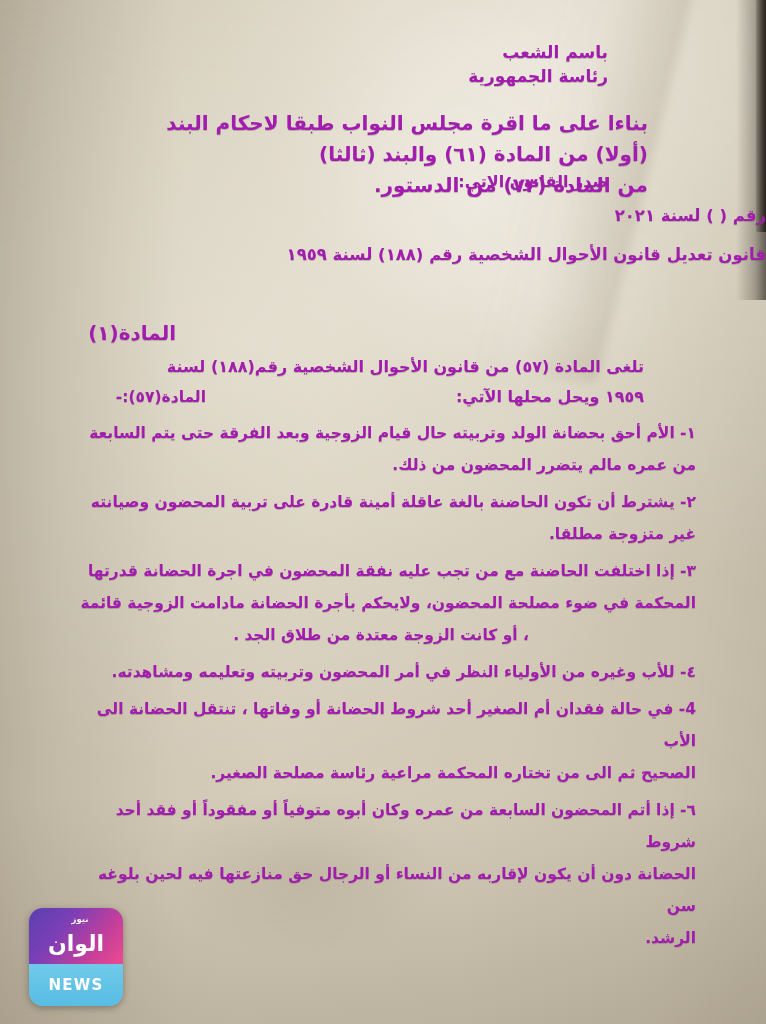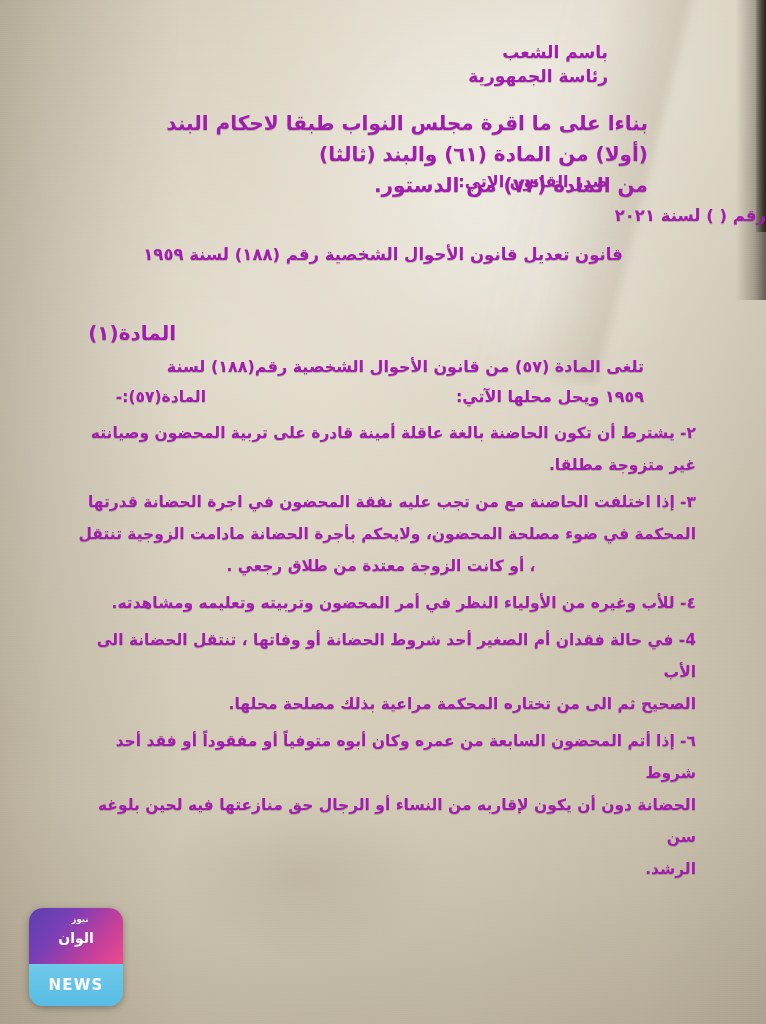--- a/index.html
+++ b/index.html
@@ -131,21 +131,21 @@
   .law-no {
     top: 206px; right: 0; left: 0;
     text-align: right;
     font-size: 16.5px;
     font-weight: 700;
     letter-spacing: 0.4px;
     margin-left: 32px;
   }
   .law-title {
     top: 245px; right: 0; left: 0;
-    text-align: center;
+    text-align: right;
     font-size: 16.5px;
     font-weight: 700;
   }
 
   .art-head {
     top: 321px; right: 590px;
     font-size: 20px;
     font-weight: 700;
   }
   .art-body {
@@ -185,24 +185,24 @@
   .logo-top {
     position: relative;
     height: 56px;
     background: linear-gradient(128deg, #5b3fb0 0%, #7a3fb6 34%, #c23f9b 70%, #ee4a8e 100%);
     display: flex;
     align-items: flex-end;
     justify-content: center;
   }
   .logo-ar {
     color: #ffffff;
-    font-size: 14px;
+    font-size: 22px;
     font-weight: 700;
     line-height: 1;
-    padding-bottom: 19px;
+    padding-bottom: 9px;
     letter-spacing: -0.5px;
   }
   .logo-sup {
     position: absolute;
     top: 7px; left: 50%;
     transform: translateX(-26%);
     color: #ffffff;
     font-size: 8.5px;
     font-weight: 700;
     line-height: 1;
@@ -252,39 +252,43 @@
 
     <div class="blk law-no">رقم (  ) لسنة ٢٠٢١</div>
     <div class="blk law-title">قانون تعديل قانون الأحوال الشخصية رقم (١٨٨) لسنة ١٩٥٩</div>
 
     <div class="blk art-head">المادة(١)</div>
     <div class="blk art-body">تلغى المادة (٥٧) من قانون الأحوال الشخصية رقم(١٨٨) لسنة ١٩٥٩ ويحل محلها الآتي:</div>
     <div class="blk art-sub">المادة(٥٧):-</div>
 
     <div class="blk clauses">
 
+      <div class="clause">
+        <span class="ln">١- الأم أحق بحضانة الولد وتربيته حال قيام الزوجية وبعد الفرقة حتى يتم السابعة</span>
+        <span class="ln">من عمره مالم يتضرر المحضون من ذلك.</span>
+      </div>
 
       <div class="clause">
         <span class="ln">٢- يشترط أن تكون الحاضنة بالغة عاقلة أمينة قادرة على تربية المحضون وصيانته</span>
         <span class="ln">غير متزوجة مطلقا.</span>
       </div>
 
       <div class="clause">
         <span class="ln">٣- إذا اختلفت الحاضنة مع من تجب عليه نفقة المحضون في اجرة الحضانة قدرتها</span>
-        <span class="ln">المحكمة في ضوء مصلحة المحضون، ولايحكم بأجرة الحضانة مادامت الزوجية تنتقل</span>
-        <span class="ln c">، أو كانت الزوجة معتدة من طلاق رجعي .</span>
+        <span class="ln">المحكمة في ضوء مصلحة المحضون، ولايحكم بأجرة الحضانة مادامت الزوجية قائمة</span>
+        <span class="ln c">، أو كانت الزوجة معتدة من طلاق الجد .</span>
       </div>
 
       <div class="clause">
         <span class="ln">٤- للأب وغيره من الأولياء النظر في أمر المحضون وتربيته وتعليمه ومشاهدته.</span>
       </div>
 
       <div class="clause">
         <span class="ln">4- في حالة فقدان أم الصغير أحد شروط الحضانة أو وفاتها ، تنتقل الحضانة الى الأب</span>
-        <span class="ln">الصحيح ثم الى من تختاره المحكمة مراعية بذلك مصلحة محلها.</span>
+        <span class="ln">الصحيح ثم الى من تختاره المحكمة مراعية رئاسة مصلحة الصغير.</span>
       </div>
 
       <div class="clause">
         <span class="ln">٦- إذا أتم المحضون السابعة من عمره وكان أبوه متوفياً أو مفقوداً أو فقد أحد شروط</span>
         <span class="ln">الحضانة دون أن يكون لإقاربه من النساء أو الرجال حق منازعتها فيه لحين بلوغه سن</span>
         <span class="ln">الرشد.</span>
       </div>
 
     </div>
   </div>

